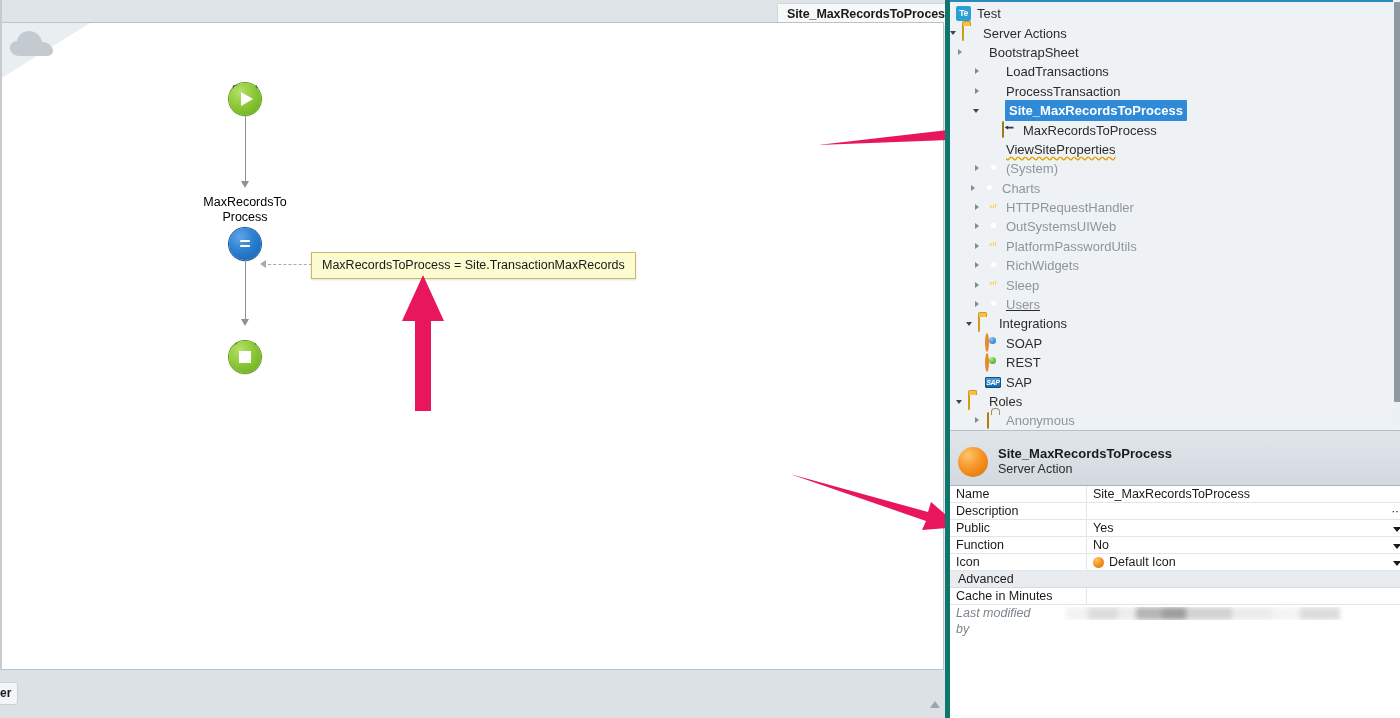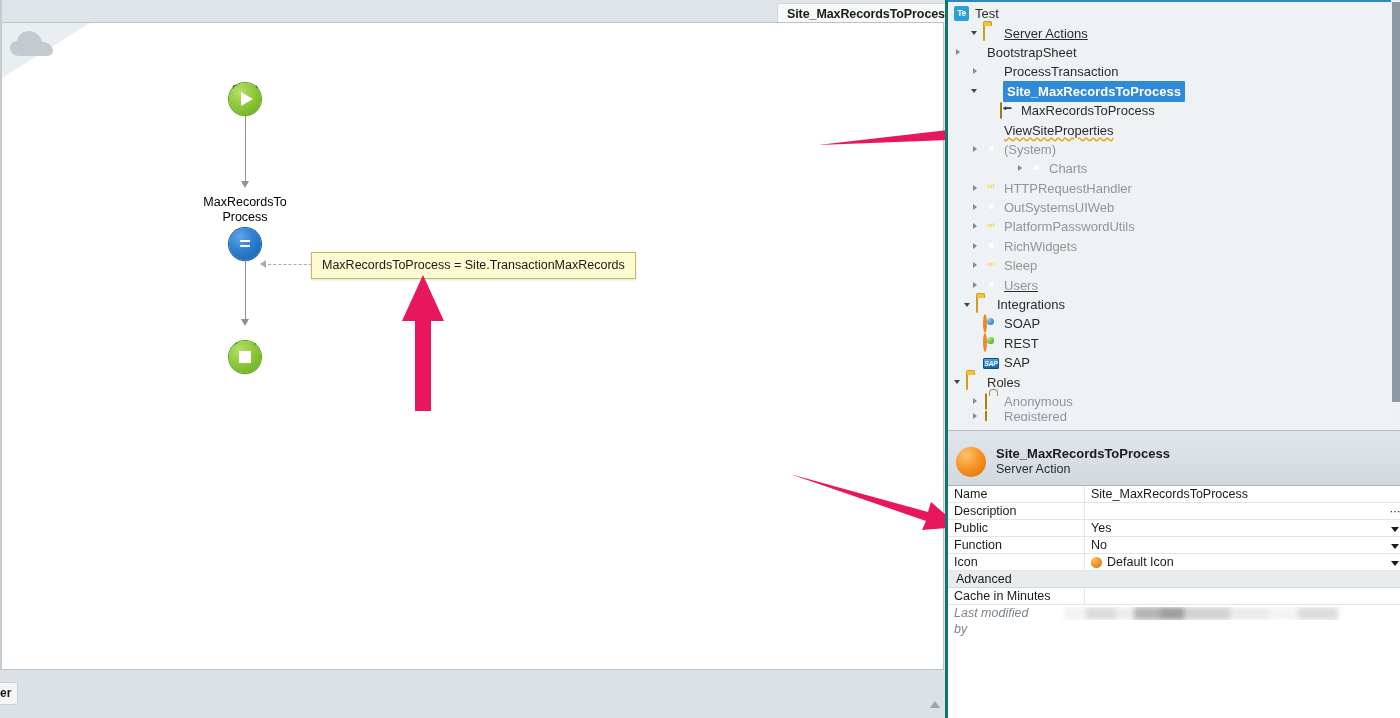--- a/index.html
+++ b/index.html
@@ -123,21 +123,21 @@
     box-shadow: 0 1px 2px rgba(0,0,0,.12);
   }
 
   
   .annot-arrow { position: absolute; pointer-events: none; }
 
   
   #right-pane {
     position: absolute; left: 945px; top: 0; width: 455px; height: 718px;
     background: #eef2f5;
-    border-left: 3px solid #0f766e;
+    border-left: 5px solid #0f766e;
   }
   #tree-panel {
     position: absolute; left: 0; top: 0; width: 455px; height: 438px;
     background: #eef2f5; overflow: hidden;
   }
   #tree-top-accent {
     position: absolute; left: 0; top: 0; width: 443px; height: 2px;
     background: #2a8ac0;
   }
   #tree-list { position: absolute; left: 0; top: 4px; width: 443px; }
@@ -375,29 +375,34 @@
 
       <div id="tree-list">
 
         <div class="tree-row" style="padding-left:6px;">
           <span class="ico">
             <span class="ico-module">Te</span>
           </span>
           <span class="tree-label">Test</span>
         </div>
 
-      <div class="tree-row" style="padding-left: 23px; text-decoration: underline;">
+      <div class="tree-row" style="padding-left: 0;">
             <span class="tw open"></span>
             <span class="ico"><span class="ico-folder"></span></span>
             <span class="tree-label">Server Actions</span>
           </div>
           <div class="tree-row" style="padding-left: 6px;">
             <span class="tw closed"></span>
             <span class="ico"><span class="ico-ball-orange"></span></span>
             <span class="tree-label">BootstrapSheet</span>
+          </div>
+          <div class="tree-row" style="padding-left: 23px;">
+            <span class="tw closed"></span>
+            <span class="ico"><span class="ico-ball-orange"></span></span>
+            <span class="tree-label">LoadTransactions</span>
           </div>
           <div class="tree-row" style="padding-left: 23px;">
             <span class="tw closed"></span>
             <span class="ico"><span class="ico-ball-orange"></span></span>
             <span class="tree-label">ProcessTransaction</span>
           </div>
           <div class="tree-row selected" style="padding-left: 23px;">
             <span class="tw open"></span>
             <span class="ico"><span class="ico-ball-orange"></span></span>
             <span class="tree-label">Site_MaxRecordsToProcess</span>
@@ -410,21 +415,21 @@
           <div class="tree-row" style="padding-left: 23px;">
             <span class="tw"></span>
             <span class="ico"><span class="ico-ball-orange"></span></span>
             <span class="tree-label squiggle">ViewSiteProperties</span>
           </div>
           <div class="tree-row dim" style="padding-left: 23px;">
             <span class="tw closed"></span>
             <span class="ico"><span class="ico-ring-dark"></span></span>
             <span class="tree-label">(System)</span>
           </div>
-          <div class="tree-row dim" style="padding-left: 41px; margin-left: 27px;">
+          <div class="tree-row dim" style="padding-left: 19px;">
             <span class="tw closed"></span>
             <span class="ico"><span class="ico-ring-dark"></span></span>
             <span class="tree-label">Charts</span>
           </div>
           <div class="tree-row dim" style="padding-left: 23px;">
             <span class="tw closed"></span>
             <span class="ico"><span class="ico-ring-dark ext"></span></span>
             <span class="tree-label">HTTPRequestHandler</span>
           </div>
           <div class="tree-row dim" style="padding-left: 23px;">

